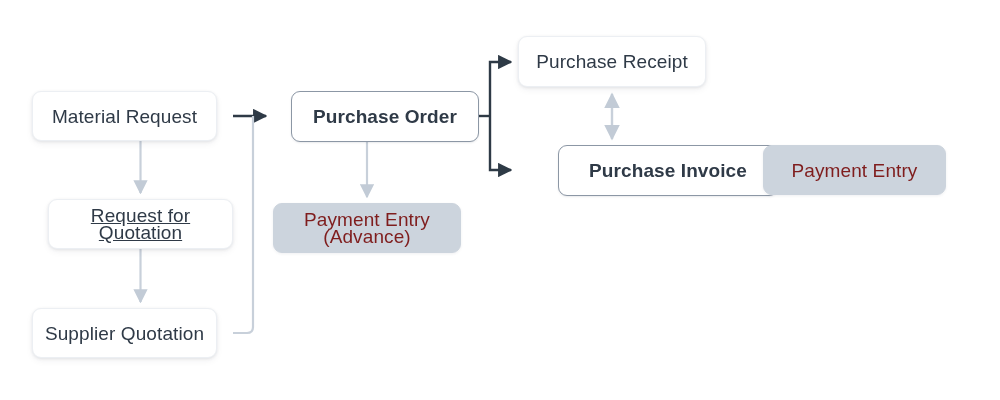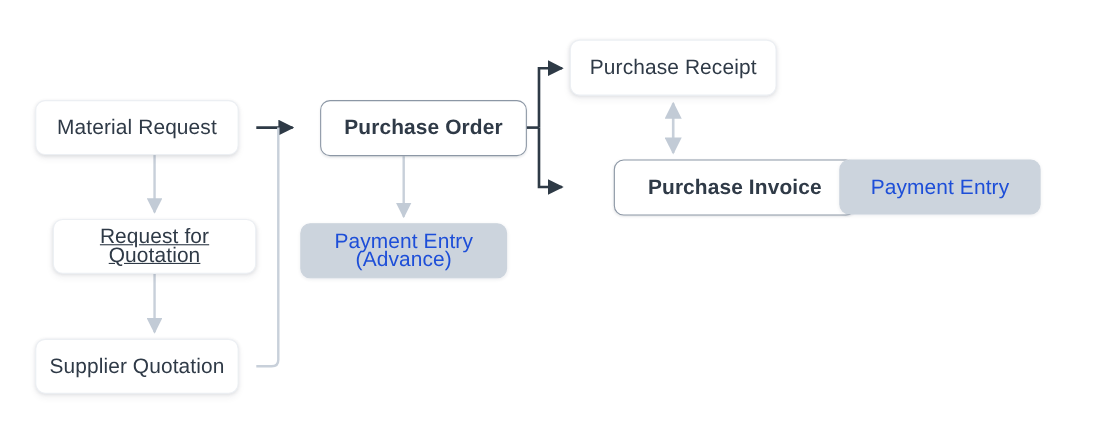--- a/index.html
+++ b/index.html
@@ -51,21 +51,21 @@
     background: #ffffff;
     border: 1px solid #8c97a5;
     box-shadow: 0 1px 2px rgba(35,48,66,0.10);
     font-weight: 700;
   }
   
   .node.muted {
     background: #ccd4dd;
     border: 1px solid #ccd4dd;
     box-shadow: 0 1px 3px rgba(35,48,66,0.07);
-    color: #1d4ed8;
+    color: #7f1d1d;
   }
   .node .label {
     padding: 0 10px;
     white-space: pre-line;
   }
 </style>
 </head>
 <body>
 
 <div id="canvas">

